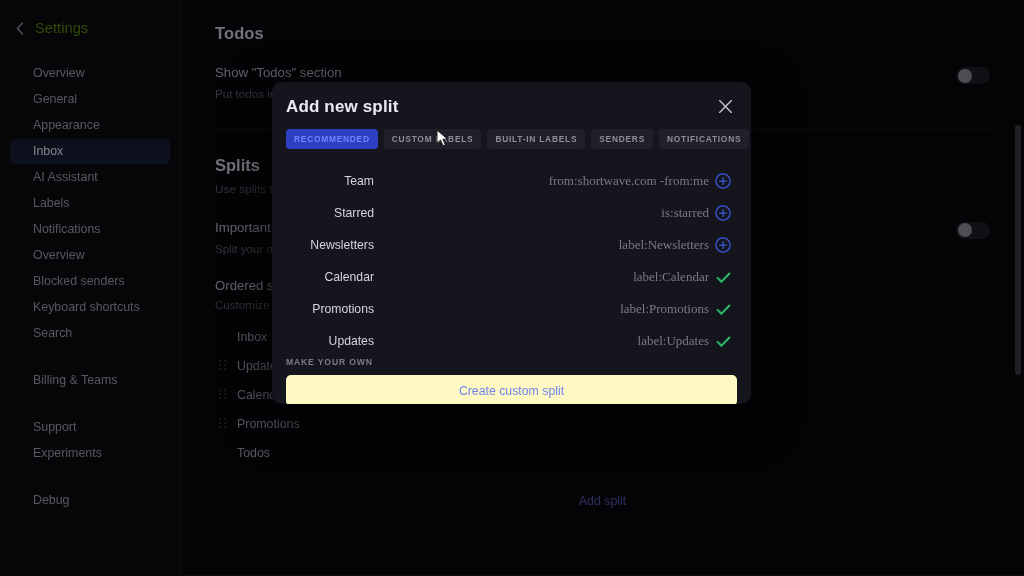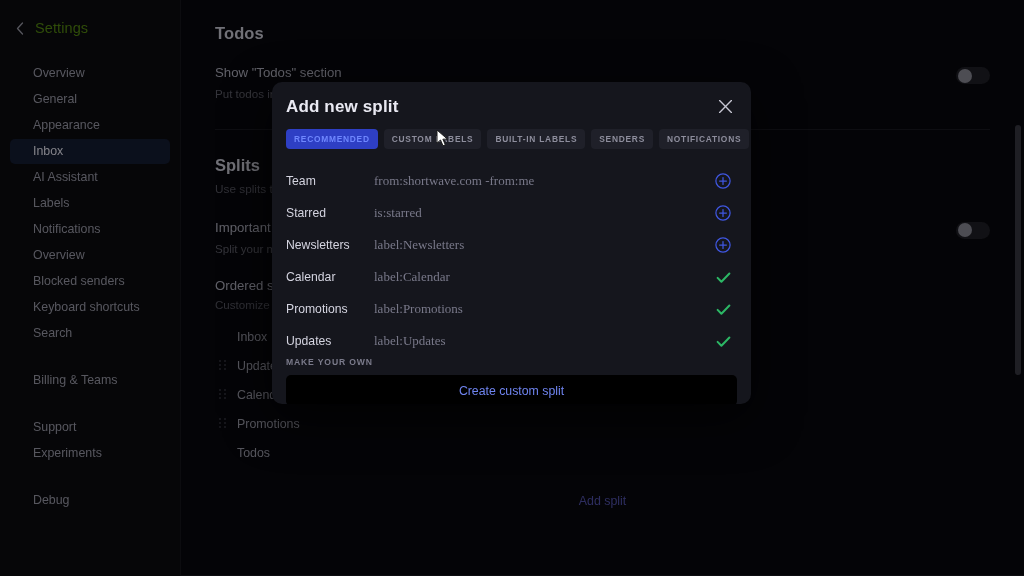--- a/index.html
+++ b/index.html
@@ -263,20 +263,21 @@
     color: #6f87ff;
   }
   .rows {
     padding: 16px 14px 0 14px;
     flex: 0 0 auto;
   }
   .mrow {
     display: flex;
     align-items: center;
     height: 32px;
+    text-align: right;
   }
   .mrow-name {
     width: 88px;
     flex: 0 0 88px;
     font-size: 12.2px;
     color: #d4d4e0;
   }
   .mrow-query {
     flex: 1 1 auto;
     font-size: 13px;
@@ -299,21 +300,21 @@
   .make-own-label {
     font-size: 8.6px;
     font-weight: bold;
     letter-spacing: .85px;
     color: #7b7b8b;
     margin-bottom: 8px;
   }
   .create-btn {
     height: 31px;
     border-radius: 5px;
-    background: #000000;
+    background: #fef9c3;
     display: flex;
     align-items: center;
     justify-content: center;
     font-size: 12.3px;
     color: #6f84f0;
   }
 
   
   .cursor {
     position: absolute;

